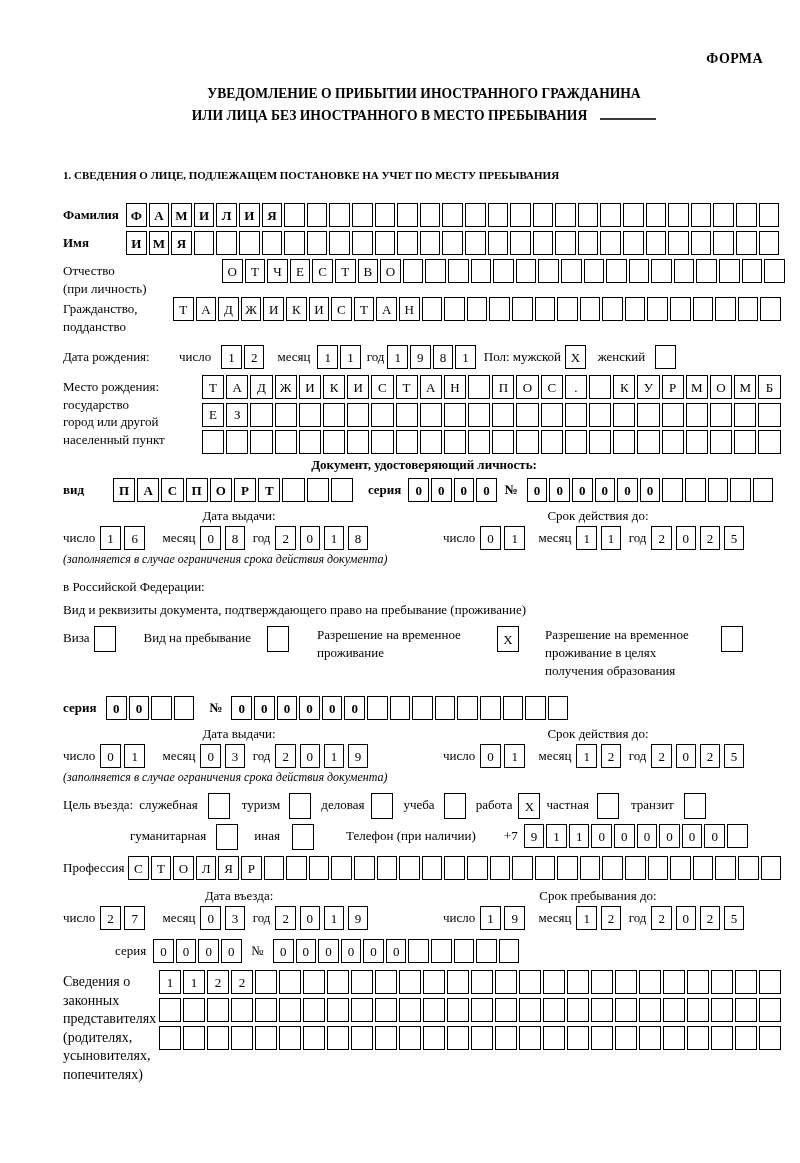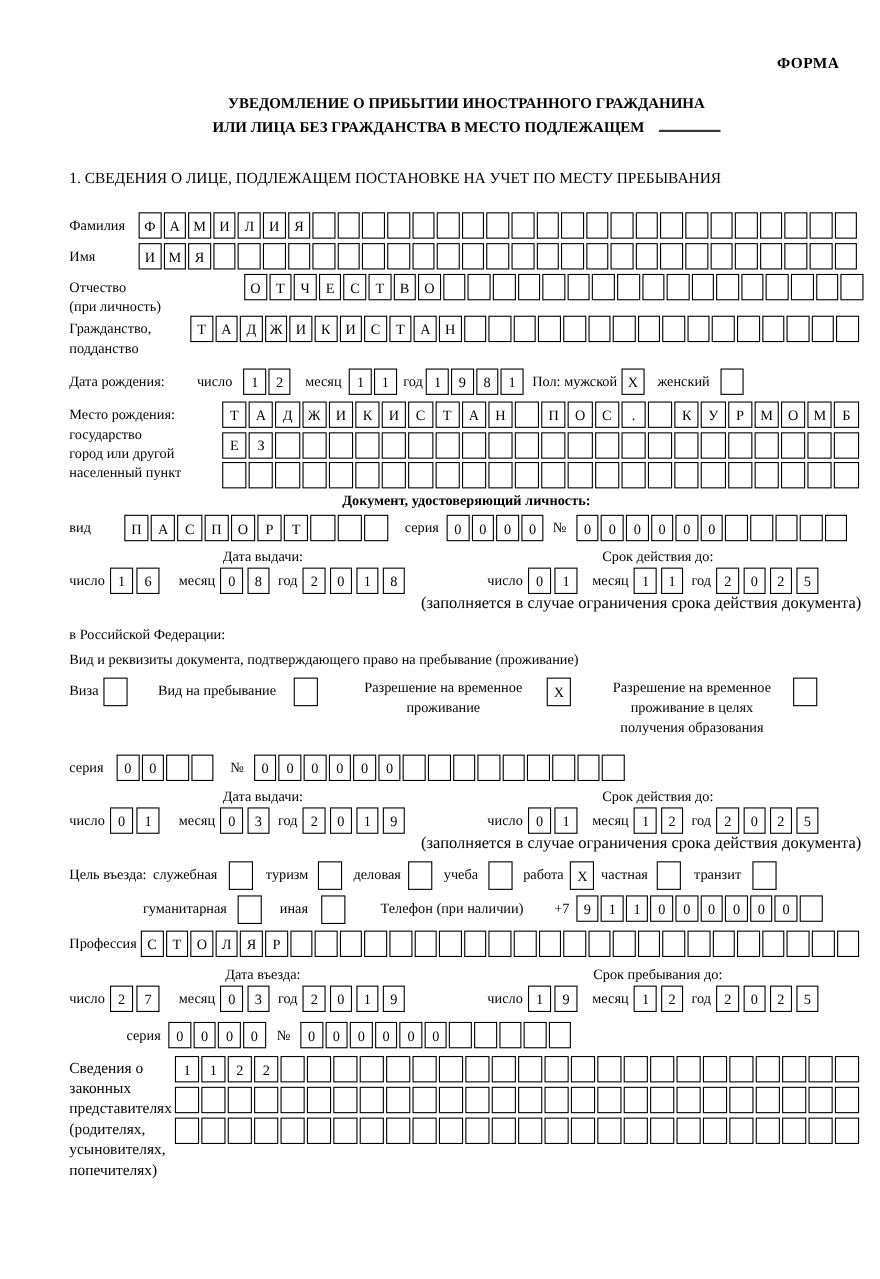--- a/index.html
+++ b/index.html
@@ -6,55 +6,55 @@
   .page{
     width:800px;min-height:1163px;box-sizing:border-box;background:#fff;color:#000;
     font-family:"Liberation Serif","DejaVu Serif",serif;
     padding:36px 15px 20px 63px;position:relative;overflow:hidden;
   }
   .annex{margin-left:557px;font-size:12.5px;line-height:16.5px;}
   .annex .note{font-size:11.8px;margin-top:3px;line-height:16px;}
   .formword{text-align:right;padding-right:22px;font-weight:bold;font-size:14px;margin-top:15px;letter-spacing:.4px;}
   .title{text-align:center;font-weight:bold;font-size:13.6px;line-height:22px;margin-top:16px;}
   .blankline{display:inline-block;width:56px;border-bottom:2px solid #3a3a3a;height:12px;margin-left:13px;}
-  .section1{font-weight:normal;font-size:14px;margin-top:28px;margin-bottom:22px;}
+  .section1{font-weight:bold;font-size:11px;margin-top:42px;margin-bottom:22px;}
   .row{display:flex;align-items:flex-start;font-size:13px;}
   .lbl{font-size:13px;line-height:24px;flex:0 0 auto;white-space:nowrap;}
   .lbl2{line-height:17.5px;padding-top:3px;}
   .cells{display:flex;flex-wrap:nowrap;flex:0 0 auto;}
   .cell{box-sizing:border-box;flex:0 0 auto;width:20.6px;height:24px;border:1.5px solid #000;
         margin-right:2px;display:flex;align-items:center;justify-content:center;
         font-size:13px;line-height:1;}
   .cells.w .cell{width:22.2px;}
   .cells.r .cell{width:22px;}
   .cells.box .cell{width:22px;height:26px;}
   .dochead{font-weight:bold;font-size:13px;text-align:center;margin:3px 0 5px 0;}
   .dates{display:flex;margin-top:2px;}
   .dgroup{flex:0 0 auto;}
   .dhead{font-size:13px;text-align:center;line-height:19px;}
   .dline{display:flex;align-items:center;margin-top:1px;}
   .dline .lbl{margin-right:5px;}
   .dline .cell{margin-right:3.5px;}
-  .limitnote{font-size:15px;text-align:right;padding-right:2px;margin-top:2px;margin-bottom:8px;line-height:15px;}
+  .limitnote{font-size:12px;text-align:left;padding-right:2px;margin-top:2px;margin-bottom:8px;line-height:15px;font-style:italic;}
   .introline{font-size:13px;line-height:23px;}
-  .optlabel{font-size:13px;line-height:18px;text-align:center;flex:0 0 auto;}
-  .mb4{margin-bottom:4px;} .mb6{margin-bottom:6px;} .mb10{margin-bottom:10px;}
+  .optlabel{font-size:13px;line-height:18px;text-align:left;flex:0 0 auto;}
+  .mb4{margin-bottom:4px;font-weight:bold;} .mb6{margin-bottom:6px;} .mb10{margin-bottom:10px;}
 </style>
 </head>
 <body>
 
 <div class="page">
 
 
   <div class="formword">ФОРМА</div>
 
   <div class="title">
     <div>УВЕДОМЛЕНИЕ О ПРИБЫТИИ ИНОСТРАННОГО ГРАЖДАНИНА</div>
     <div>
-      <span>ИЛИ ЛИЦА БЕЗ ГРАЖДАНСТВА В МЕСТО ПОДЛЕЖАЩЕМ</span><span class="blankline"></span>
+      <span>ИЛИ ЛИЦА БЕЗ ИНОСТРАННОГО В МЕСТО ПРЕБЫВАНИЯ</span><span class="blankline"></span>
     </div>
   </div>
 
   <div class="section1">1. СВЕДЕНИЯ О ЛИЦЕ, ПОДЛЕЖАЩЕМ ПОСТАНОВКЕ НА УЧЕТ ПО МЕСТУ ПРЕБЫВАНИЯ</div>
 
   <div class="row mb4">
     <span class="lbl" style="flex:0 0 63px">Фамилия</span>
     <span class="cells">
         <span class="cell">Ф</span>
         <span class="cell">А</span>

